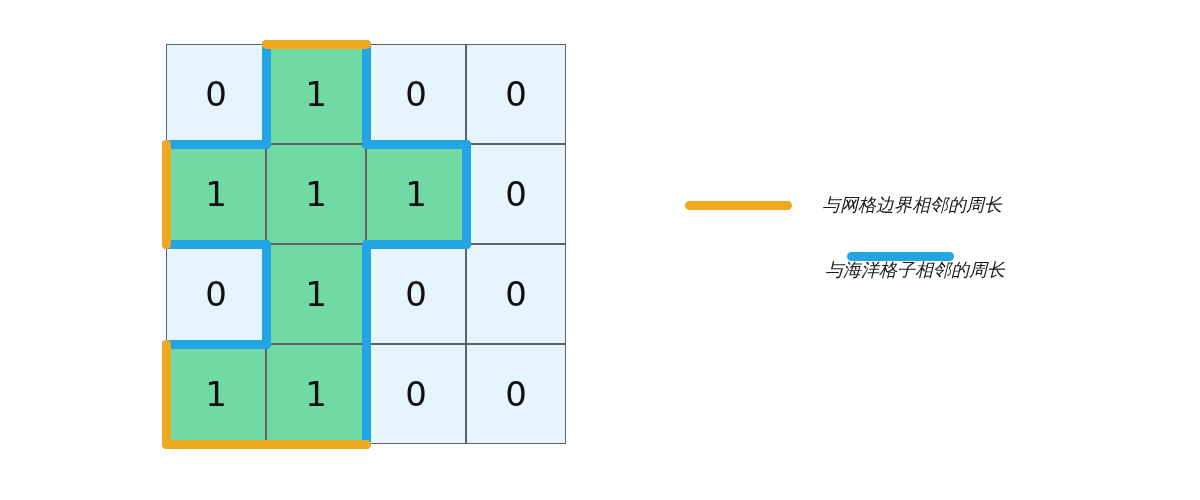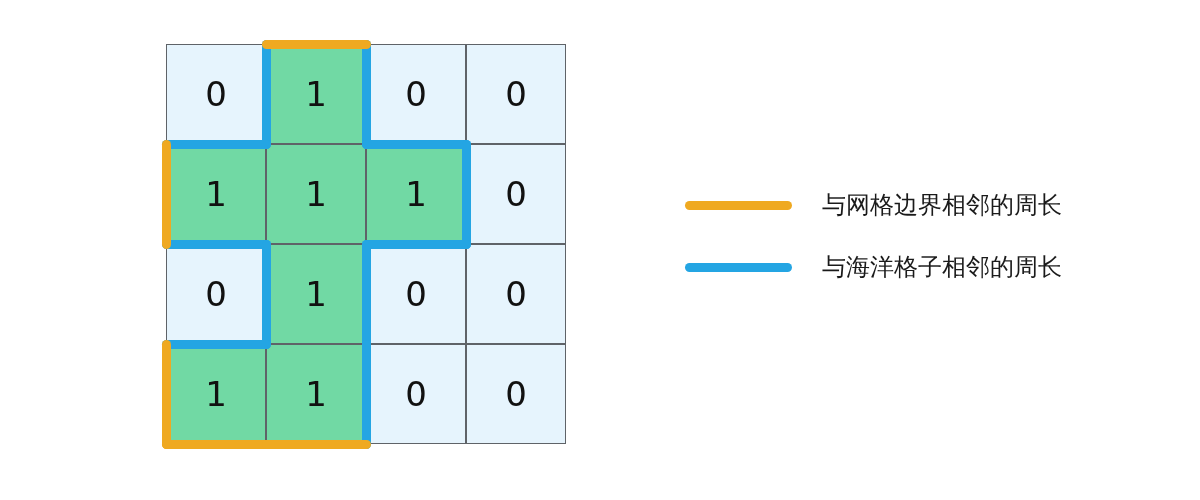--- a/index.html
+++ b/index.html
@@ -68,36 +68,37 @@
   }
   .legend-row {
     position: absolute;
     left: 0;
     width: 430px;
     height: 50px;
     display: flex;
     align-items: center;
   }
   #legend-row-0 { top: 0px; }
-  #legend-row-1 { top: 62px; }
+  #legend-row-1 { top: 72px; flex-direction: column; }
   .legend-swatch {
     width: 107px;
     height: 9px;
     border-radius: 5px;
     flex: 0 0 auto;
   }
   .legend-swatch.boundary { background: #efa921; }
   .legend-swatch.ocean    { background: #24a5e3; }
   .legend-label {
     margin-left: 30px;
-    font-size: 24px;
+    font-size: 18px;
     color: #1a1a1a;
     white-space: nowrap;
     font-family: "DejaVu Sans", "Liberation Sans", sans-serif;
     line-height: 1;
+    font-style: italic;
   }
 </style>
 </head>
 <body>
 
 <div id="stage">
 
   <div id="grid-wrap">
       <div class="cell water" style="left: 0px; top: 0px;">0</div>
       <div class="cell land" style="left: 100px; top: 0px;">1</div>

